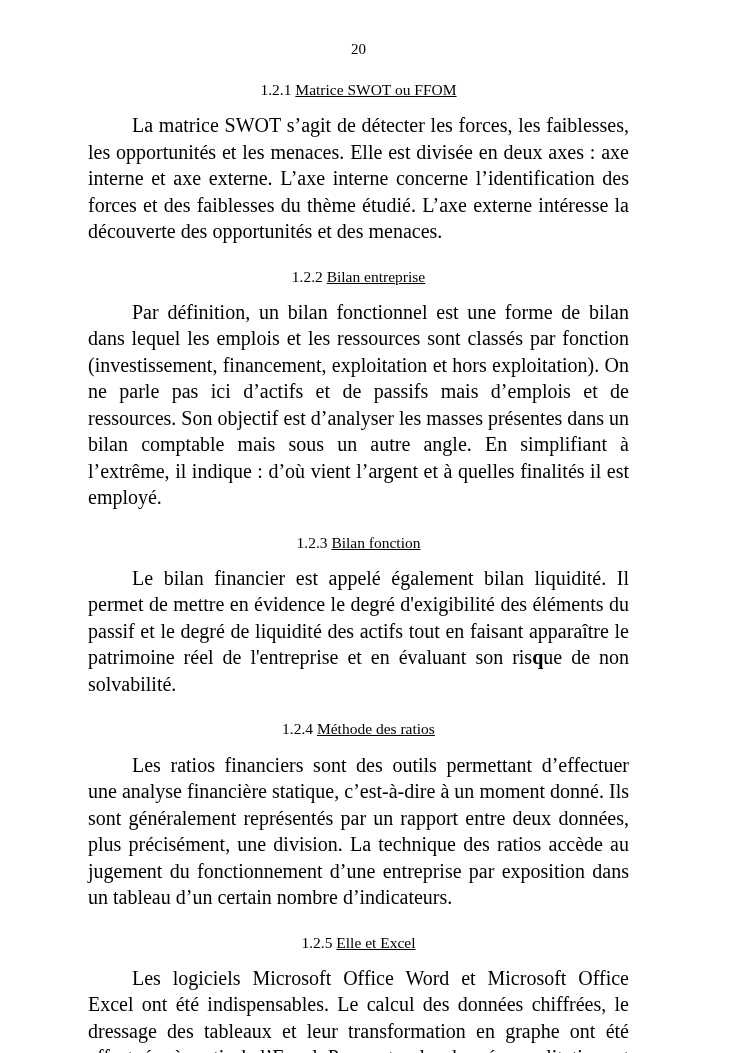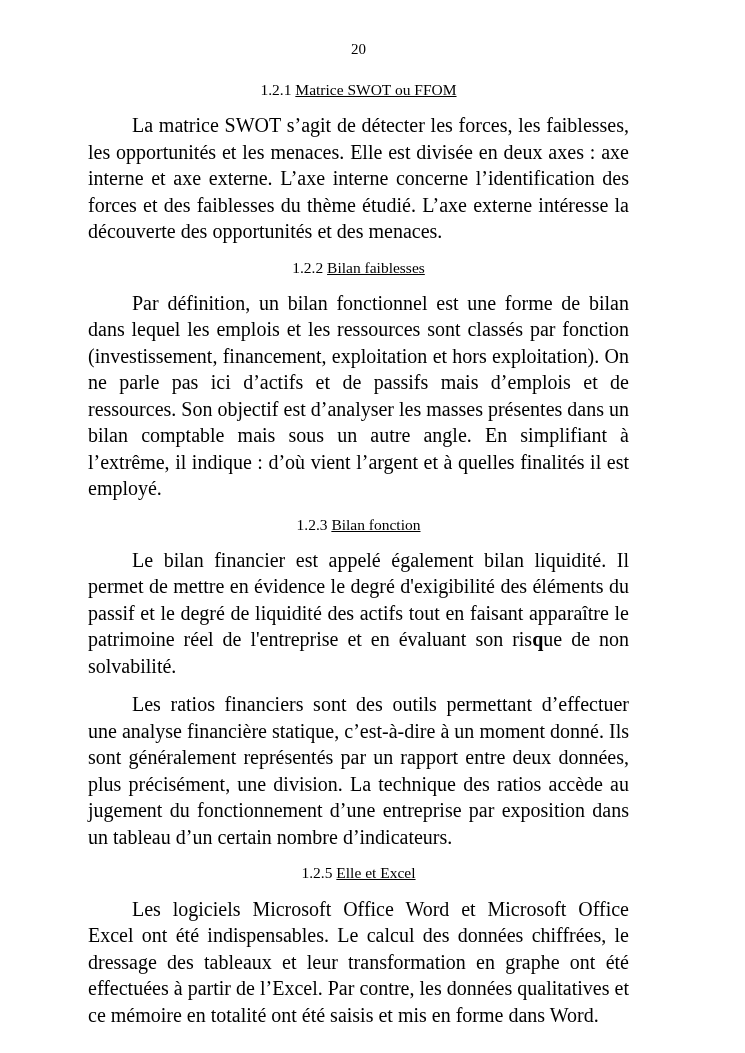--- a/index.html
+++ b/index.html
@@ -22,21 +22,21 @@
   }
   .page-number {
     text-align: center;
     font-size: 15px;
     margin: 0 0 22px 0;
     line-height: 1.2;
   }
   .heading {
     text-align: center;
     font-size: 15.5px;
-    margin: 13px 0 12px 0;
+    margin: 22px 0 12px 0;
     line-height: 1.3;
   }
   .heading .num {
     text-decoration: none;
   }
   .heading .title {
     text-decoration: underline;
   }
   .para {
     font-size: 20px;
@@ -61,31 +61,36 @@
   <div class="heading">
     <span class="num">1.2.1</span>
     <span> </span>
     <span class="title">Matrice SWOT ou FFOM</span>
   </div>
   <p class="para">La matrice SWOT s’agit de détecter les forces, les faiblesses, les opportunités et les menaces. Elle est divisée en deux axes : axe interne et axe externe. L’axe interne concerne l’identification des forces et des faiblesses du thème étudié. L’axe externe intéresse la découverte des opportunités et des menaces.</p>
 
   <div class="heading">
     <span class="num">1.2.2</span>
     <span> </span>
-    <span class="title">Bilan faiblesses</span>
+    <span class="title">Bilan entreprise</span>
   </div>
   <p class="para">Par définition, un bilan fonctionnel est une forme de bilan dans lequel les emplois et les ressources sont classés par fonction (investissement, financement, exploitation et hors exploitation). On ne parle pas ici d’actifs et de passifs mais d’emplois et de ressources. Son objectif est d’analyser les masses présentes dans un bilan comptable mais sous un autre angle. En simplifiant à l’extrême, il indique : d’où vient l’argent et à quelles finalités il est employé.</p>
 
   <div class="heading">
     <span class="num">1.2.3</span>
     <span> </span>
     <span class="title">Bilan fonction</span>
   </div>
   <p class="para">Le bilan financier   est appelé également bilan liquidité. Il   permet de mettre en évidence le degré d'exigibilité des éléments du passif et le degré de liquidité des actifs tout en faisant apparaître le patrimoine réel de l'entreprise et en évaluant son ris<b>q</b>ue de non solvabilité.</p>
 
+  <div class="heading">
+    <span class="num">1.2.4</span>
+    <span> </span>
+    <span class="title">Méthode des ratios</span>
+  </div>
   <p class="para">Les ratios financiers  sont des outils permettant d’effectuer une analyse financière statique, c’est-à-dire à un moment donné. Ils sont généralement représentés par un rapport entre deux données, plus précisément, une division. La technique des ratios accède au jugement du fonctionnement d’une entreprise par exposition dans un tableau d’un certain nombre d’indicateurs.</p>
 
   <div class="heading">
     <span class="num">1.2.5</span>
     <span> </span>
     <span class="title">Elle et Excel</span>
   </div>
   <p class="para">Les logiciels Microsoft Office Word et Microsoft Office Excel ont été indispensables. Le calcul des données chiffrées, le dressage des tableaux et leur transformation en graphe ont été effectuées à partir de l’Excel. Par contre, les données qualitatives et ce mémoire en totalité ont été saisis et mis en forme dans Word.</p>
 
 </div>

